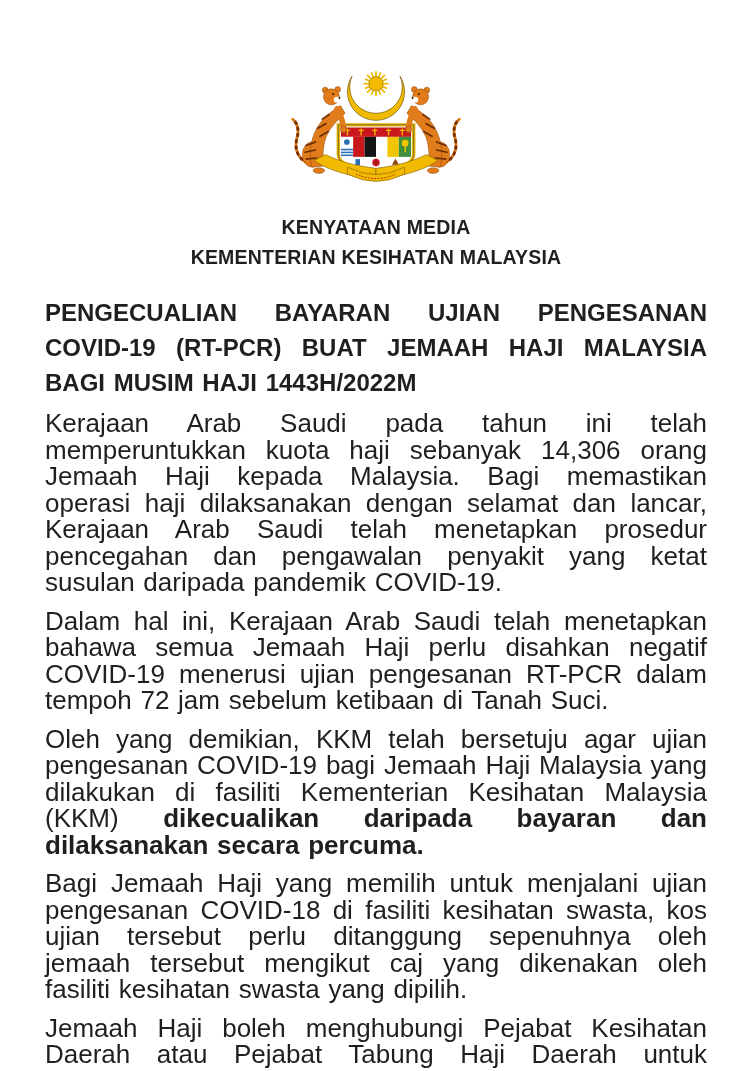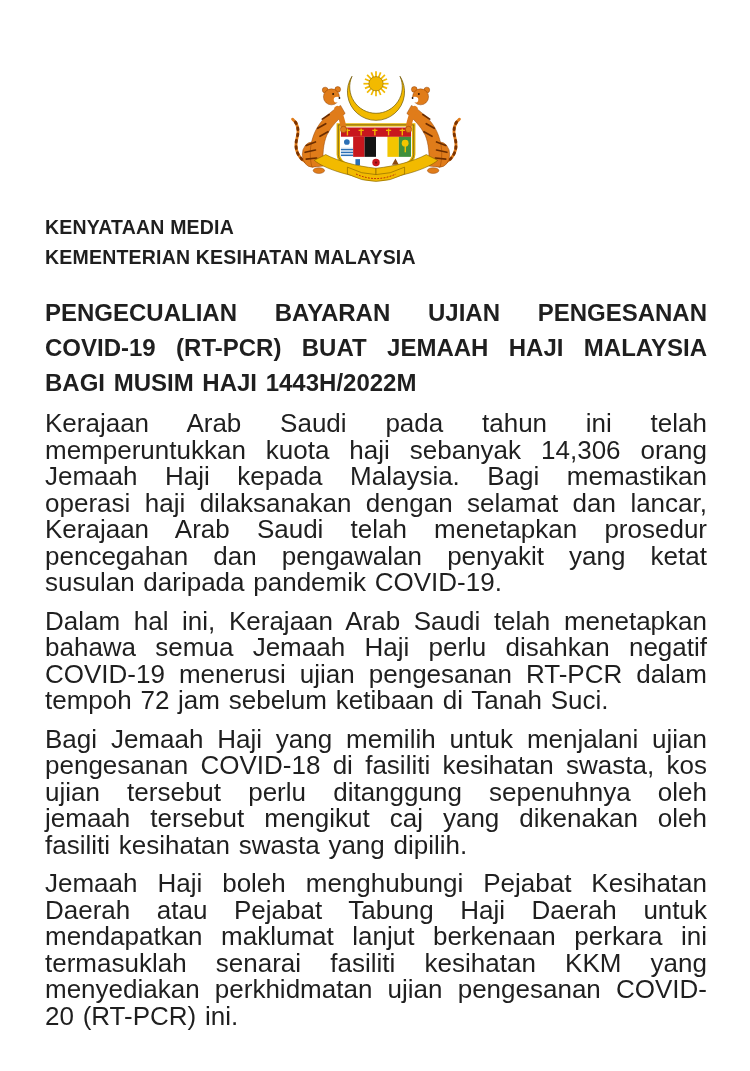--- a/index.html
+++ b/index.html
@@ -7,21 +7,21 @@
     width: 750px; height: 1071px;
     background: #ffffff;
     color: #1f1f1f;
     font-family: "Liberation Sans", sans-serif;
     overflow: hidden;
   }
   .page { width: 750px; height: 1071px; box-sizing: border-box; padding: 0 43px 0 45px; }
   .crest { display: block; margin: 70px auto 0; width: 172px; height: 120px; }
   .doc-header {
     margin-top: 22px;
-    text-align: left;
+    text-align: center;
     font-weight: bold;
     font-size: 19.5px;
     line-height: 30px;
     letter-spacing: 0.2px;
   }
   .doc-title {
     margin-top: 23px;
     font-weight: bold;
     font-size: 24px;
     line-height: 35px;
@@ -154,20 +154,21 @@
     <div>KENYATAAN MEDIA</div>
     <div>KEMENTERIAN KESIHATAN MALAYSIA</div>
   </div>
 
   <div class="doc-title">PENGECUALIAN BAYARAN UJIAN PENGESANAN COVID-19 (RT-PCR) BUAT JEMAAH HAJI MALAYSIA BAGI MUSIM HAJI 1443H/2022M</div>
 
   <p class="body-par first">Kerajaan Arab Saudi pada tahun ini telah memperuntukkan kuota haji sebanyak 14,306 orang Jemaah Haji kepada Malaysia. Bagi memastikan operasi haji dilaksanakan dengan selamat dan lancar, Kerajaan Arab Saudi telah menetapkan prosedur pencegahan dan pengawalan penyakit yang ketat susulan daripada pandemik COVID-19.</p>
 
   <p class="body-par">Dalam hal ini, Kerajaan Arab Saudi telah menetapkan bahawa semua Jemaah Haji perlu disahkan negatif COVID-19 menerusi ujian pengesanan RT-PCR dalam tempoh 72 jam sebelum ketibaan di Tanah Suci.</p>
 
+  <p class="body-par"><span>Oleh yang demikian, KKM telah bersetuju agar ujian pengesanan COVID-19 bagi Jemaah Haji Malaysia yang dilakukan di fasiliti Kementerian Kesihatan Malaysia (KKM) </span><strong>dikecualikan daripada bayaran dan dilaksanakan secara percuma.</strong></p>
 
   <p class="body-par">Bagi Jemaah Haji yang memilih untuk menjalani ujian pengesanan COVID-18 di fasiliti kesihatan swasta, kos ujian tersebut perlu ditanggung sepenuhnya oleh jemaah tersebut mengikut caj yang dikenakan oleh fasiliti kesihatan swasta yang dipilih.</p>
 
   <p class="body-par">Jemaah Haji boleh menghubungi Pejabat Kesihatan Daerah atau Pejabat Tabung Haji Daerah untuk mendapatkan maklumat lanjut berkenaan perkara ini termasuklah senarai fasiliti kesihatan KKM yang menyediakan perkhidmatan ujian pengesanan COVID-20 (RT-PCR) ini.</p>
 
   <div class="signature-block">
     <div>KHAIRY JAMALUDDIN</div>
     <div>MENTERI KESIHATAN MALAYSIA</div>
   </div>
 

